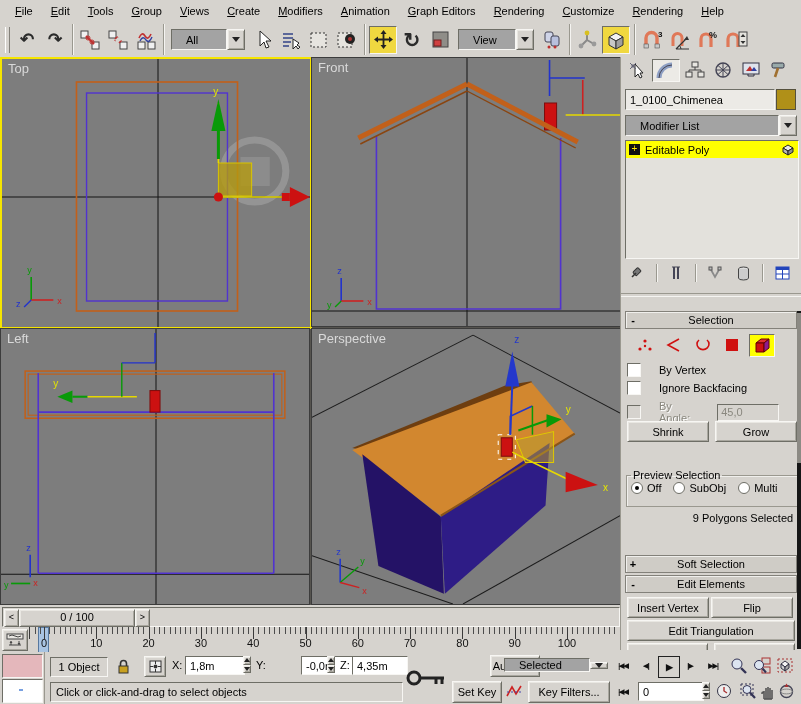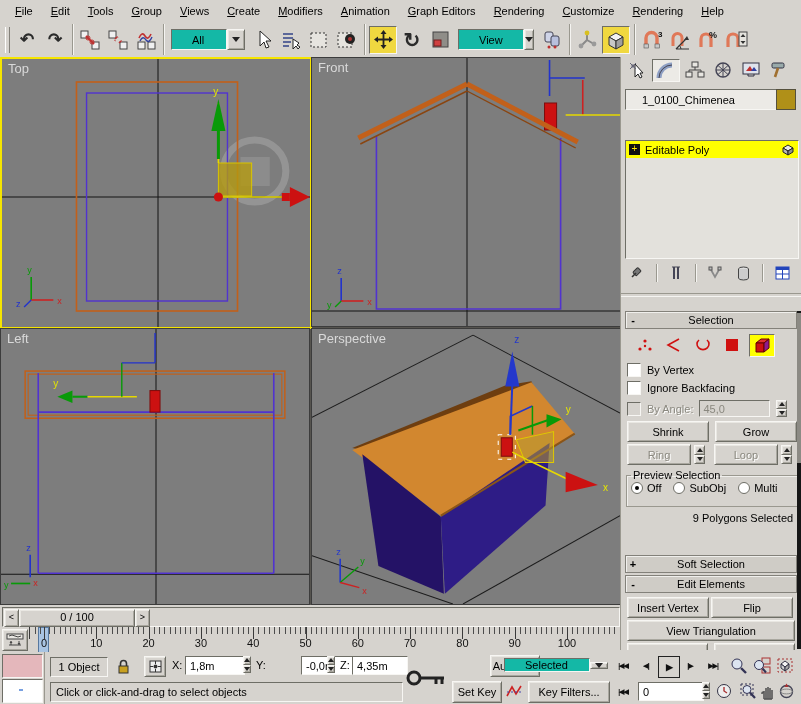--- a/index.html
+++ b/index.html
@@ -17,22 +17,22 @@
   .menu-item{display:inline-block;padding:3px 9px;cursor:default;}
   .menu-item::first-letter{text-decoration:underline;}
   
   #toolbar{position:absolute;left:0;top:22px;width:801px;height:35px;display:flex;align-items:center;
     padding-left:2px;border-bottom:1px solid #9a988f;background:#d6d3ce;overflow:hidden;}
   .tb-handle{width:3px;height:26px;margin:0 3px;border-left:1px solid #fff;border-right:1px solid #83817a;}
   .tbtn{width:26px;height:26px;display:flex;align-items:center;justify-content:center;flex:none;margin:0 1px;}
   .tbtn.glyph{font-size:17px;font-weight:bold;color:#2b2b2b;}
   .tbtn.active{border:1px solid;border-color:#6e6e66 #f7f6f3 #f7f6f3 #6e6e66;}
   .combo{display:flex;height:21px;flex:none;margin:0 4px;}
-  .combo .combo-text{background:#14b8a6;border:1px solid;border-color:#6e6e66 #f7f6f3 #f7f6f3 #6e6e66;
-    display:flex;align-items:center;padding:0 20px;flex:1;}
+  .combo .combo-text{background:#a3a3a3;border:1px solid;border-color:#6e6e66 #f7f6f3 #f7f6f3 #6e6e66;
+    display:flex;align-items:center;padding:0 14px;flex:1;}
   .combo .combo-btn{width:16px;display:flex;align-items:center;justify-content:center;}
   .tri-dn{width:0;height:0;border-left:4px solid transparent;border-right:4px solid transparent;border-top:5px solid #222;}
   .tri-up-s{width:0;height:0;border-left:3px solid transparent;border-right:3px solid transparent;border-bottom:4px solid #222;}
   .tri-dn-s{width:0;height:0;border-left:3px solid transparent;border-right:3px solid transparent;border-top:4px solid #222;}
   .spin{width:11px;display:flex;flex-direction:column;flex:none;}
   .spin>span{flex:1;display:flex;align-items:center;justify-content:center;}
   
   #viewport-area{position:absolute;left:0;top:57px;width:620px;height:548px;background:#56544f;}
   .vp{position:absolute;background:#7d7d7d;}
   .vp svg{display:block;width:100%;height:100%;}
@@ -69,21 +69,21 @@
     text-align:center;margin-right:5px;flex:none;}
   .icon-btn{display:flex;align-items:center;justify-content:center;}
   .rollout-hdr{position:absolute;left:4px;width:170px;height:16px;background:#cfccc6;
     border:1px solid #83817a;box-shadow:inset 1px 1px 0 #f0efec;display:flex;align-items:center;}
   .rollout-hdr .pm{width:14px;text-align:center;font-weight:bold;}
   .rollout-hdr .ttl{flex:1;text-align:center;padding-right:14px;}
   .so-btn{width:24px;height:21px;display:flex;align-items:center;justify-content:center;}
   .so-btn.active{background:#ffff00;border:1px solid;border-color:#6e6e66 #f7f6f3 #f7f6f3 #6e6e66;}
   .chk{width:12px;height:12px;background:#fff;border:1px solid;border-color:#6e6e66 #f7f6f3 #f7f6f3 #6e6e66;flex:none;}
   .chk.disabled{background:#d6d3ce;}
-  .cp-row{position:absolute;left:6px;display:flex;align-items:center;gap:6px;}
+  .cp-row{position:absolute;left:6px;display:flex;align-items:center;gap:18px;}
   .btn{display:flex;align-items:center;justify-content:center;height:19px;}
   .btn.dis{color:#8a887f;text-shadow:1px 1px 0 #fff;}
   fieldset#preview-sel{position:absolute;left:5px;width:166px;height:36px;margin:0;padding:0 4px;
     border:1px solid #9a988f;box-shadow:inset 1px 1px 0 #f0efec;}
   fieldset#preview-sel legend{font-size:11px;padding:0 2px;}
   .radio{width:10px;height:10px;border-radius:50%;background:#fff;border:1px solid #6e6e66;
     display:inline-flex;align-items:center;justify-content:center;flex:none;}
   .radio.on::after{content:"";width:4px;height:4px;border-radius:50%;background:#000;}
   #cp-scrollbar{position:absolute;right:1px;top:254px;width:4px;height:338px;background:#161616;}
   #cp-scroll-thumb{position:absolute;left:0;top:2px;width:4px;height:150px;background:#8c8a84;}
@@ -462,25 +462,31 @@
         </svg>
         </span>
       <span class="tab">
         <svg width="20" height="18" viewBox="0 0 20 18">
           <rect x="3" y="2" width="12" height="5" rx="1.5" fill="#9aa" stroke="#334"></rect>
           <path d="M9 7 L6 16" stroke="#a07030" stroke-width="2.6"></path>
         </svg>
         </span>
     </div>
 
-    <div class="cp-abs fieldw" style="left:4px;top:32px;width:144px;height:19px;display:flex;align-items:center;padding-left:16px;">
+    <div class="cp-abs fieldw" style="left:4px;top:32px;width:144px;height:19px;display:flex;align-items:center;padding-left:4px;">
       <span>1_0100_Chimenea</span>
     </div>
     <div class="cp-abs" style="left: 155px; top: 32px; width: 18px; height: 19px; border: 1px solid rgb(85, 80, 60); background: rgb(176, 144, 24);"></div>
 
+    <div class="cp-abs combo" style="left:4px;top:58px;width:172px;margin:0;">
+      <span class="combo-text">Modifier List</span>
+      <span class="combo-btn raised">
+          <span class="tri-dn"></span>
+        </span>
+    </div>
 
     <div id="stack-list">
       <div id="stack-row" style="background: rgb(255, 255, 0);">
         <span id="stack-plus">+</span>
         <span style="flex:1">Editable Poly</span>
         <svg width="14" height="13" viewBox="0 0 14 13">
           <polygon points="2,5 7,2 12,5 7,8" fill="#e8e8e8" stroke="#222"></polygon>
           <polygon points="2,5 7,8 7,12 2,9" fill="#b8b8b8" stroke="#222"></polygon>
           <polygon points="12,5 7,8 7,12 12,9" fill="#8f8f8f" stroke="#222"></polygon>
         </svg>
@@ -583,40 +589,20 @@
           </span>
           <span class="raised">
             <i class="tri-dn-s"></i>
           </span>
       </span>
     </div>
     <div class="cp-abs" style="left:6px;top:364px;display:flex;gap:6px;">
       <span class="btn raised" style="width:80px">Shrink</span>
       <span class="btn raised" style="width:80px">Grow</span>
     </div>
-    <div class="cp-abs" style="left:6px;top:387px;display:flex;gap:3px;align-items:center;">
-      <span class="btn raised dis" style="width:62px">Ring</span>
-      <span class="spin" style="height:19px">
-          <span class="raised">
-            <i class="tri-up-s"></i>
-          </span>
-          <span class="raised">
-            <i class="tri-dn-s"></i>
-          </span>
-        </span>
-      <span class="btn raised dis" style="width:62px;margin-left:6px;">Loop</span>
-      <span class="spin" style="height:19px">
-          <span class="raised">
-            <i class="tri-up-s"></i>
-          </span>
-          <span class="raised">
-            <i class="tri-dn-s"></i>
-          </span>
-        </span>
-    </div>
     <fieldset id="preview-sel" style="top:412px">
       <legend>Preview Selection</legend>
       <div style="display:flex;align-items:center;gap:4px;margin-top:1px;">
         <span class="radio on"></span>
         <span>Off</span>
         <span class="radio" style="margin-left:8px"></span>
         <span>SubObj</span>
         <span class="radio" style="margin-left:8px"></span>
         <span>Multi</span>
       </div>
@@ -629,21 +615,21 @@
     </div>
     <div class="rollout-hdr" style="top:518px">
       <span class="pm">-</span>
       <span class="ttl">Edit Elements</span>
     </div>
     <div class="cp-abs" style="left:6px;top:540px;display:flex;gap:2px;">
       <span class="btn raised" style="width:80px">Insert Vertex</span>
       <span class="btn raised" style="width:80px">Flip</span>
     </div>
     <div class="cp-abs" style="left:6px;top:563px;">
-      <span class="btn raised" style="width:166px">View Triangulation</span>
+      <span class="btn raised" style="width:166px">Edit Triangulation</span>
     </div>
     <div class="cp-abs" style="left:6px;top:586px;width:168px;height:7px;overflow:hidden;display:flex;gap:6px;">
       <span class="btn raised" style="width:80px;height:18px;"></span>
       <span class="btn raised" style="width:80px;height:18px;"></span>
     </div>
 
     <div id="cp-scrollbar">
       <div id="cp-scroll-thumb"></div>
     </div>
   </div>

